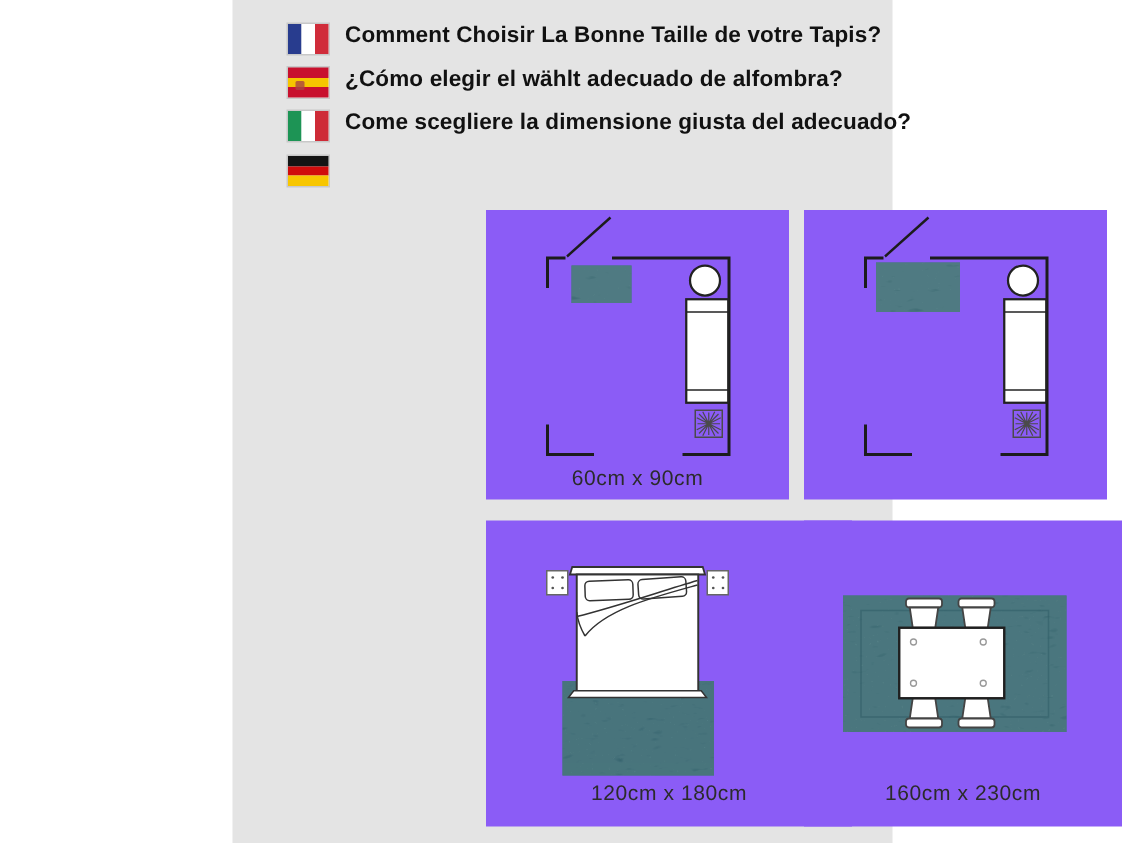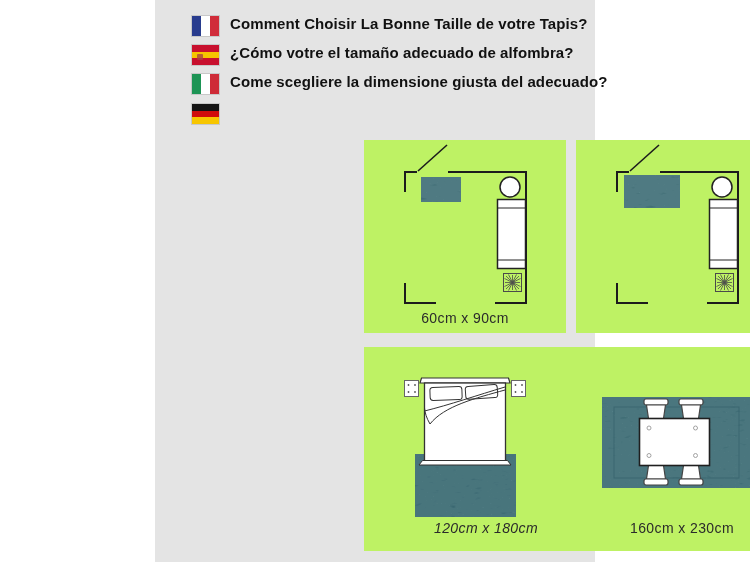--- a/index.html
+++ b/index.html
@@ -16,24 +16,24 @@
   
   .flag-v{flex-direction:row}.flag-h{flex-direction:column}
   .flag span{display:block;flex:1;}
   .fr-b{background:#283c8e}.fr-w{background:#ffffff}.fr-r{background:#d02c3a}
   .it-g{background:#1d9455}.it-w{background:#ffffff}.it-r{background:#ce2b37}
   .es-r{background:#c8102e;flex:0 0 5px}.es-y{background:#f6c500;flex:1;position:relative}
   .es-y .emblem{position:absolute;left:5px;top:2px;width:6px;height:6px;background:#a94442;border-radius:1px;opacity:.8}
   .de-k{background:#141414}.de-r{background:#d00c0c}.de-y{background:#f7c600}
 
   
-  .card{position:absolute;background:#bef264;margin-left:40px;}
+  .card{position:absolute;background:#8b5cf6;}
   .card-1{left:169px;top:140px;width:202px;height:193px;}
   .card-2{left:381px;top:140px;width:202px;height:193px;}
-  .card-3{left:169px;top:347px;width:244px;height:204px;font-style:italic;}
+  .card-3{left:169px;top:347px;width:244px;height:204px;}
   .card-4{left:381px;top:347px;width:202px;height:204px;padding-left:10px;}
   .card svg{position:absolute;left:0;top:0;}
   .size-label{position:absolute;left:0;width:100%;text-align:center;font-size:14px;color:#2b2b2b;letter-spacing:0.4px;}
   .lbl-top{bottom:7px;}
   .lbl-bottom{bottom:15px;}
   .defs-holder{position:absolute;width:0;height:0;overflow:hidden;}
 </style>
 </head>
 <body>
 
@@ -65,21 +65,21 @@
         <span class="htext">Comment Choisir La Bonne Taille de votre Tapis?</span>
       </div>
       <div class="hrow hrow2">
         <span class="flag flag-h">
             <span class="es-r"></span>
             <span class="es-y">
               <span class="emblem"></span>
             </span>
             <span class="es-r"></span>
           </span>
-        <span class="htext">¿Cómo votre el tamaño adecuado de alfombra?</span>
+        <span class="htext">¿Cómo elegir el wählt adecuado de alfombra?</span>
       </div>
       <div class="hrow hrow3">
         <span class="flag flag-v">
             <span class="it-g"></span>
             <span class="it-w"></span>
             <span class="it-r"></span>
           </span>
         <span class="htext">Come scegliere la dimensione giusta del adecuado?</span>
       </div>
       <div class="hrow hrow4">

